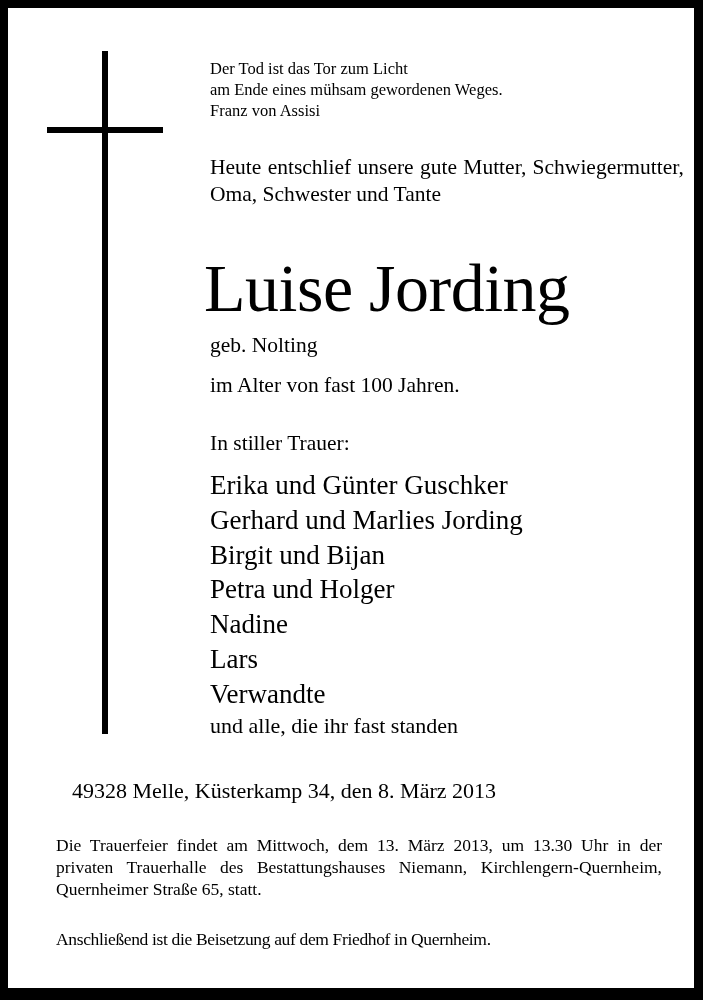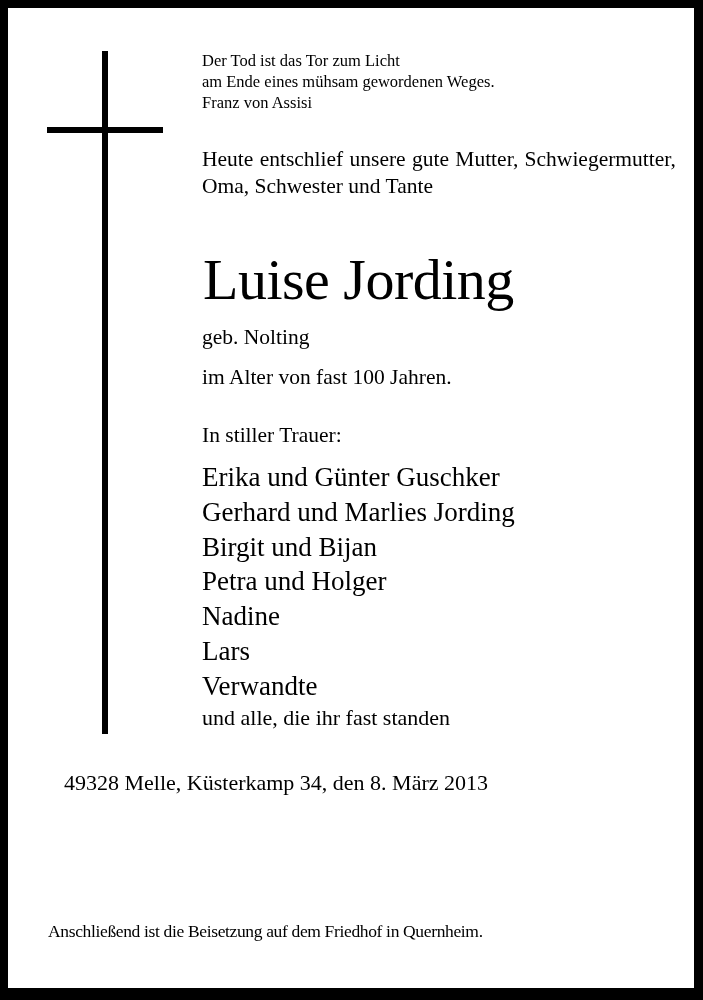--- a/index.html
+++ b/index.html
@@ -7,27 +7,27 @@
       width: 703px; height: 1000px; background: #000; position: relative;
       font-family: "Liberation Serif", "DejaVu Serif", serif; color: #000;
       overflow: hidden;
     }
     .card {
       position: absolute; left: 8px; top: 8px; width: 686px; height: 980px;
       background: #fff;
     }
     .cross-v { position: absolute; left: 94px; top: 43px; width: 6px; height: 683px; background: #000; }
     .cross-h { position: absolute; left: 39px; top: 119px; width: 116px; height: 6px; background: #000; }
-    .abs { position: absolute; margin: 0; white-space: nowrap; }
+    .abs { position: absolute; margin: 8px; white-space: nowrap; }
     .quote { left: 194px; top: 42px; font-size: 16.5px; line-height: 21px; }
     .intro {
       left: 194px; top: 138px; width: 474px; font-size: 21.5px; line-height: 27px;
       white-space: normal; text-align: justify; text-align-last: left;
     }
-    .name { left: 195px; top: 240px; font-size: 58px; line-height: 64px; letter-spacing: -0.5px; }
+    .name { left: 188px; top: 240px; font-size: 68px; line-height: 64px; letter-spacing: -0.5px; }
     .born { left: 194px; top: 316px; font-size: 21.5px; line-height: 26px; }
     .age { left: 194px; top: 356px; font-size: 21.5px; line-height: 26px; }
     .mourn-label { left: 194px; top: 414px; font-size: 21.5px; line-height: 26px; }
     .mourners { left: 194px; top: 452px; font-size: 27px; line-height: 34.8px; font-family: Liberation Serif, serif; }
     .mourners div { height: 34.8px; }
     .others { left: 194px; top: 696px; font-size: 22px; line-height: 28px; }
     .place-date { left: 56px; top: 761px; font-size: 22px; line-height: 28px; }
     .service {
       left: 40px; top: 818px; width: 606px; font-size: 17.5px; line-height: 22px;
       white-space: normal; text-align: justify;
@@ -64,15 +64,16 @@
     <div>Petra und Holger</div>
     <div>Nadine</div>
     <div>Lars</div>
     <div>Verwandte</div>
   </div>
 
   <div class="abs others">und alle, die ihr fast standen</div>
 
   <div class="abs place-date">49328 Melle, Küsterkamp 34, den 8. März 2013</div>
 
+  <p class="abs service">Die Trauerfeier findet am Mittwoch, dem 13. März 2013, um 13.30 Uhr in der privaten Trauerhalle des Bestattungshauses Niemann, Kirchlengern-Quernheim, Quernheimer Straße 65, statt.</p>
 
   <div class="abs burial">Anschließend ist die Beisetzung auf dem Friedhof in Quernheim.</div>
 </div>
 
 </body></html>

